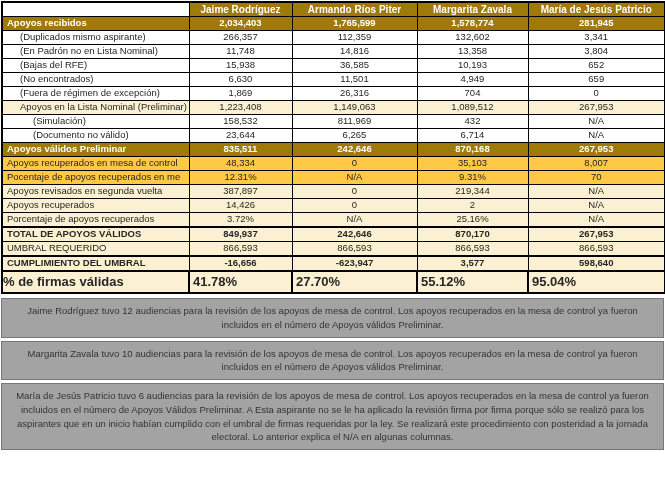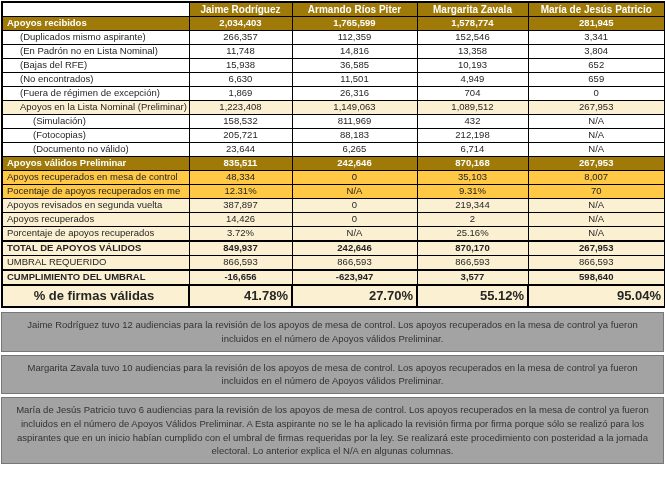--- a/index.html
+++ b/index.html
@@ -30,23 +30,23 @@
   .ind1 td.lbl{padding-left:17px;}
   .ind2 td.lbl{padding-left:30px;}
   .r-dark td{background:var(--dark);color:#ffffff;font-weight:bold;}
   .r-gold td{background:var(--gold);}
   .r-cream td{background:var(--cream);}
   .r-white td{background:#ffffff;}
   .r-total td,.r-cumpl td{background:var(--cream);font-weight:bold;border-top-width:2px;}
   .r-umbral td{background:var(--cream);margin-left:44px;}
   .r-pct td{
     background:var(--cream);font-weight:bold;font-size:13px;height:20px;
-    border-width:2px;text-align:right;
-  }
-  .r-pct td.lbl{text-align:center;padding-left:0;}
+    border-width:2px;text-align:left;
+  }
+  .r-pct td.lbl{padding-left:0;}
   .notes{margin:4px 1px 0 1px;}
   .note{
     border:1px solid #777;background:#a3a3a3;
     margin-bottom:3px;padding:5px 14px;
     text-align:center;font-size:9.5px;line-height:1.45;color:#333;
   }
 </style>
 </head>
 <body>
 
@@ -74,21 +74,21 @@
           <td class="lbl">Apoyos recibidos</td>
           <td class="val">2,034,403</td>
           <td class="val">1,765,599</td>
           <td class="val">1,578,774</td>
           <td class="val">281,945</td>
         </tr>
         <tr class="r-white ind1">
           <td class="lbl">(Duplicados mismo aspirante)</td>
           <td class="val">266,357</td>
           <td class="val">112,359</td>
-          <td class="val">152,546</td>
+          <td class="val">132,602</td>
           <td class="val">3,341</td>
         </tr>
         <tr class="r-white ind1">
           <td class="lbl">(En Padrón no en Lista Nominal)</td>
           <td class="val">11,748</td>
           <td class="val">14,816</td>
           <td class="val">13,358</td>
           <td class="val">3,804</td>
         </tr>
         <tr class="r-white ind1">
@@ -120,27 +120,20 @@
           <td class="val">267,953</td>
         </tr>
         <tr class="r-white ind2">
           <td class="lbl">(Simulación)</td>
           <td class="val">158,532</td>
           <td class="val">811,969</td>
           <td class="val">432</td>
           <td class="val">N/A</td>
         </tr>
         <tr class="r-white ind2">
-          <td class="lbl">(Fotocopias)</td>
-          <td class="val">205,721</td>
-          <td class="val">88,183</td>
-          <td class="val">212,198</td>
-          <td class="val">N/A</td>
-        </tr>
-        <tr class="r-white ind2">
           <td class="lbl">(Documento no válido)</td>
           <td class="val">23,644</td>
           <td class="val">6,265</td>
           <td class="val">6,714</td>
           <td class="val">N/A</td>
         </tr>
         <tr class="r-dark ind0">
           <td class="lbl">Apoyos válidos Preliminar</td>
           <td class="val">835,511</td>
           <td class="val">242,646</td>

